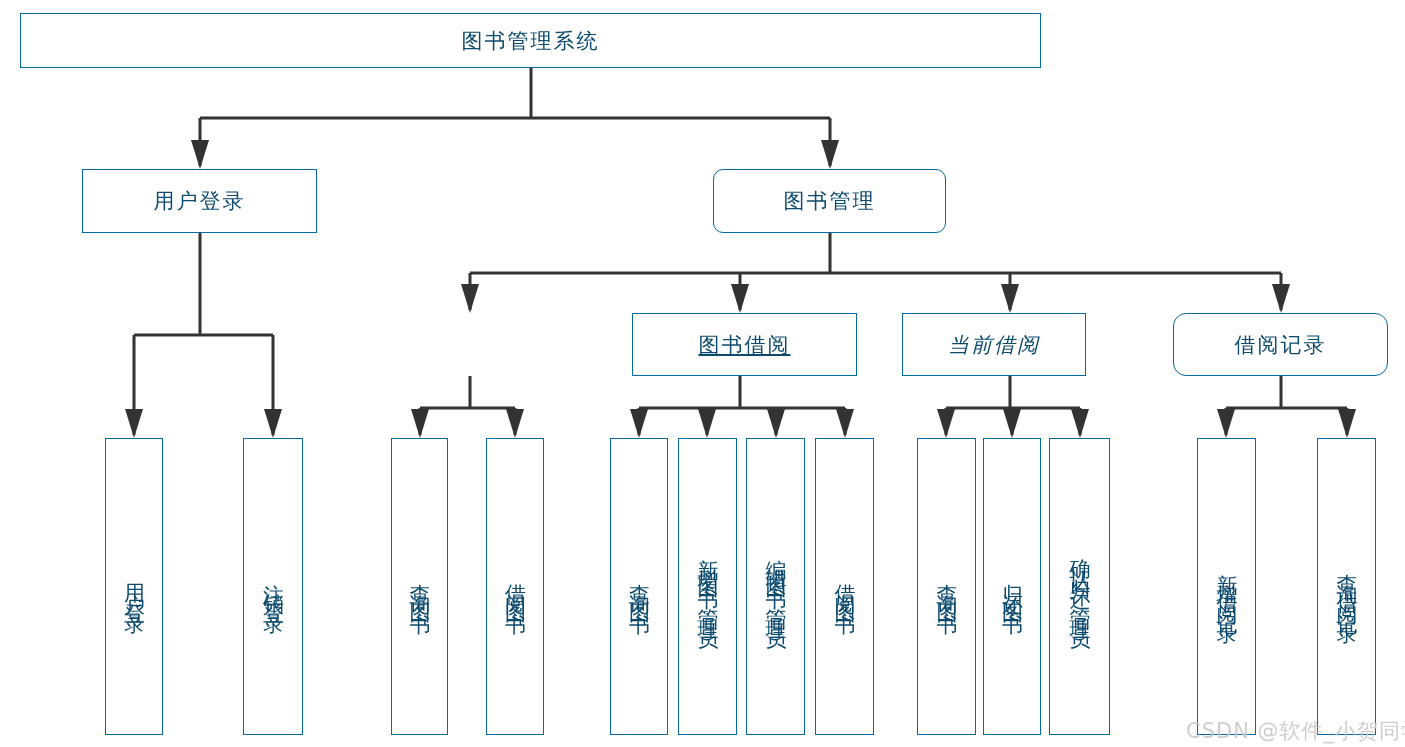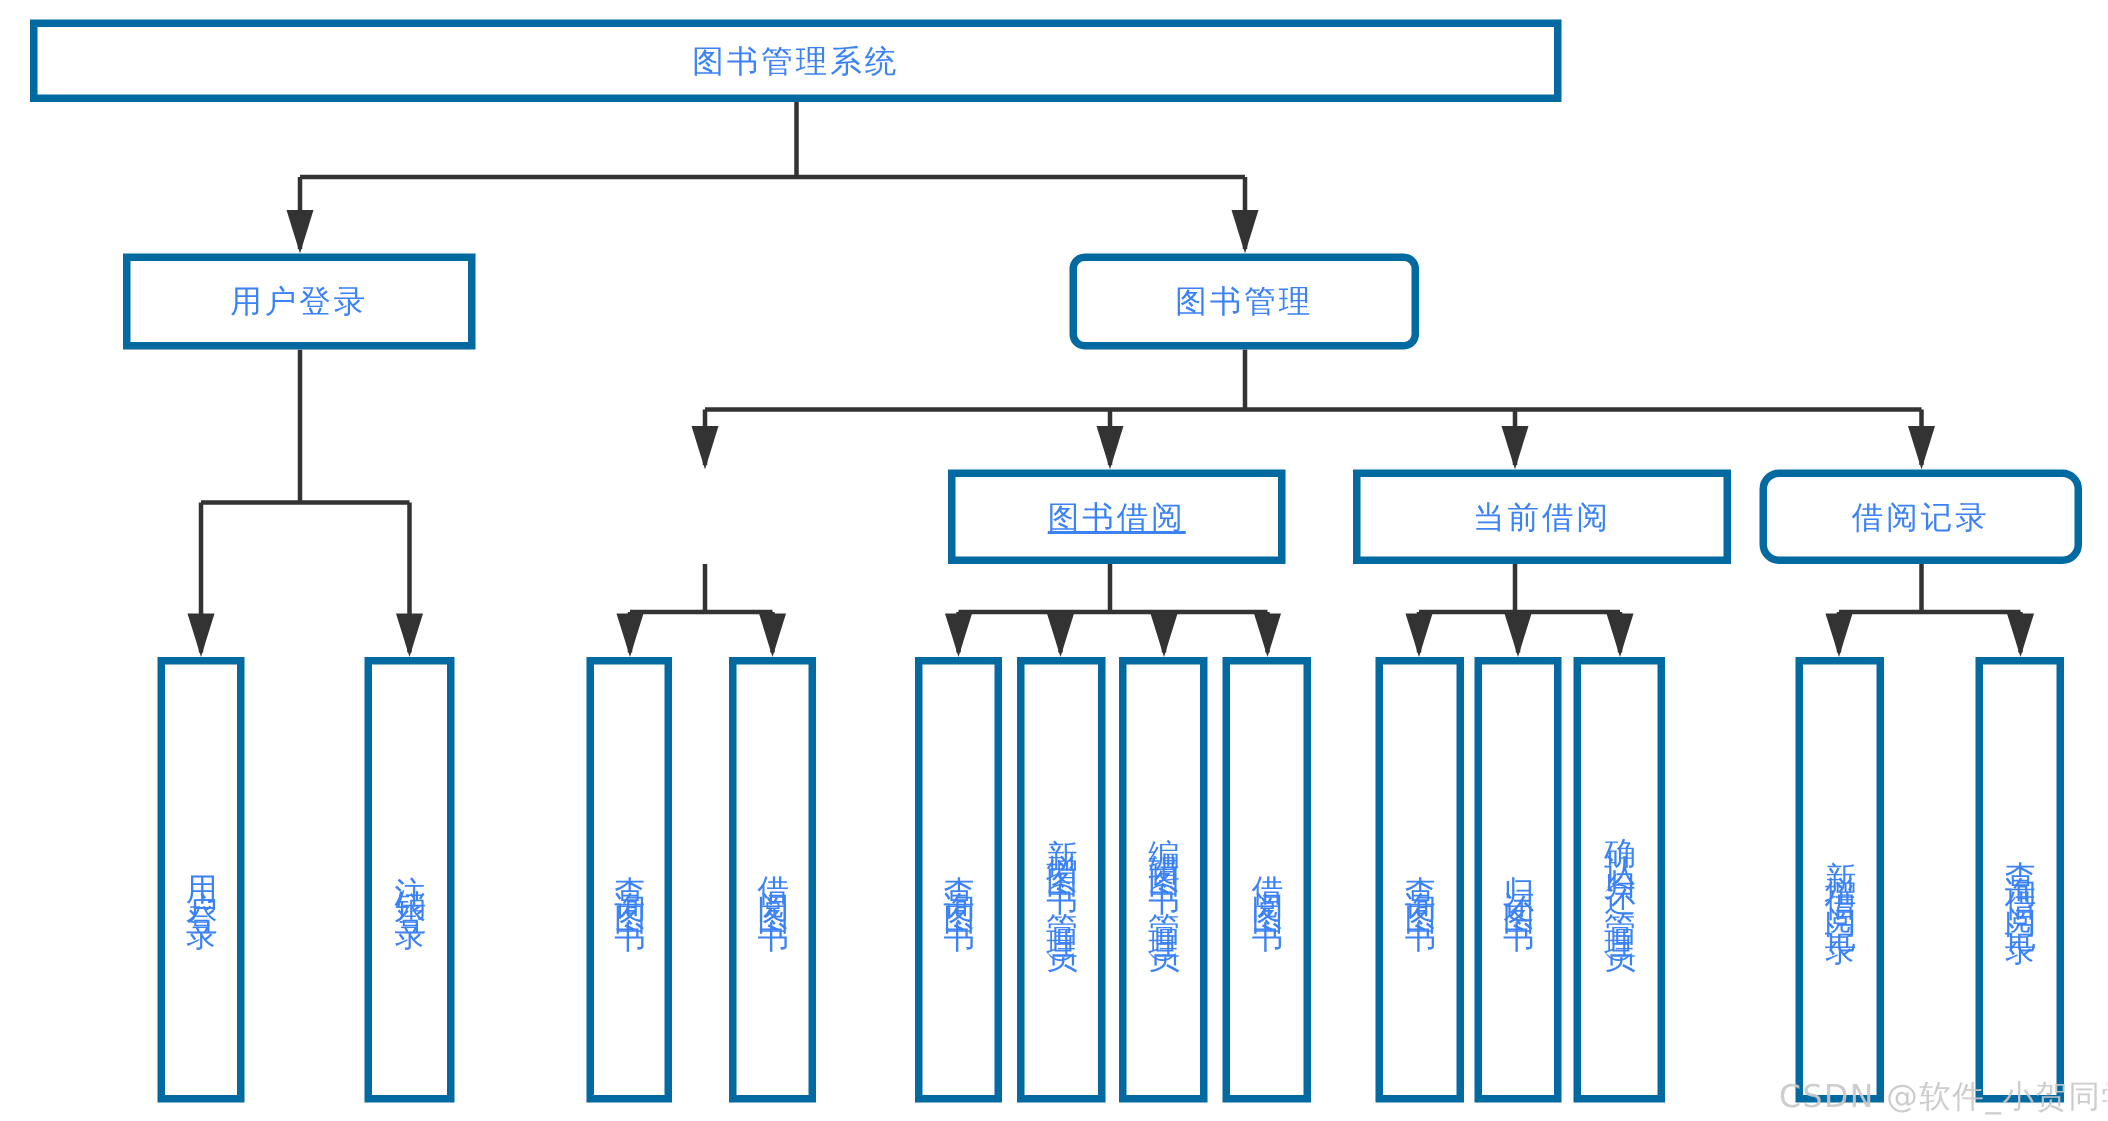--- a/index.html
+++ b/index.html
@@ -18,22 +18,22 @@
   .connectors {
     position: absolute;
     left: 0; top: 0;
     width: 1405px;
     height: 747px;
   }
   .node {
     position: absolute;
     box-sizing: border-box;
     background: #ffffff;
-    border: 5px solid #0369a1;
-    color: #3b82f6;
+    border: 1px solid #0369a1;
+    color: #0c4a6e;
     display: flex;
     align-items: center;
     justify-content: center;
     font-size: 21px;
     letter-spacing: 2px;
     white-space: nowrap;
     z-index: 2;
   }
   .vnode {
     writing-mode: vertical-rl;
@@ -104,21 +104,21 @@
       <polygon points="1338,409 1356,409 1347,438"></polygon>
     </g>
   </svg>
 
   <div class="node" style="left:20px; top:13px; width:1021px; height:55px;">图书管理系统</div>
 
   <div class="node" style="left:82px; top:169px; width:235px; height:64px;">用户登录</div>
   <div class="node" style="left:713px; top:169px; width:233px; height:64px;border-radius:10px;">图书管理</div>
 
   <div class="node" style="left:632px; top:313px; width:225px; height:63px;text-decoration:underline;">图书借阅</div>
-  <div class="node" style="left:902px; top:313px; width:252px; height:63px;">当前借阅</div>
+  <div class="node" style="left:902px; top:313px; width:184px; height:63px;font-style:italic;">当前借阅</div>
   <div class="node" style="left:1173px; top:313px; width:215px; height:63px;border-radius:13px;">借阅记录</div>
 
   <div class="node vnode" style="left:105px; top:438px; width:58px; height:297px;">用户登录</div>
   <div class="node vnode" style="left:243px; top:438px; width:60px; height:297px;">注销登录</div>
 
   <div class="node vnode" style="left:391px; top:438px; width:57px; height:297px;">查询图书</div>
   <div class="node vnode" style="left:486px; top:438px; width:58px; height:297px;">借阅图书</div>
 
   <div class="node vnode" style="left:610px; top:438px; width:58px; height:297px;">查询图书</div>
   <div class="node vnode" style="left:678px; top:438px; width:59px; height:297px;">新增图书（管理员）</div>

